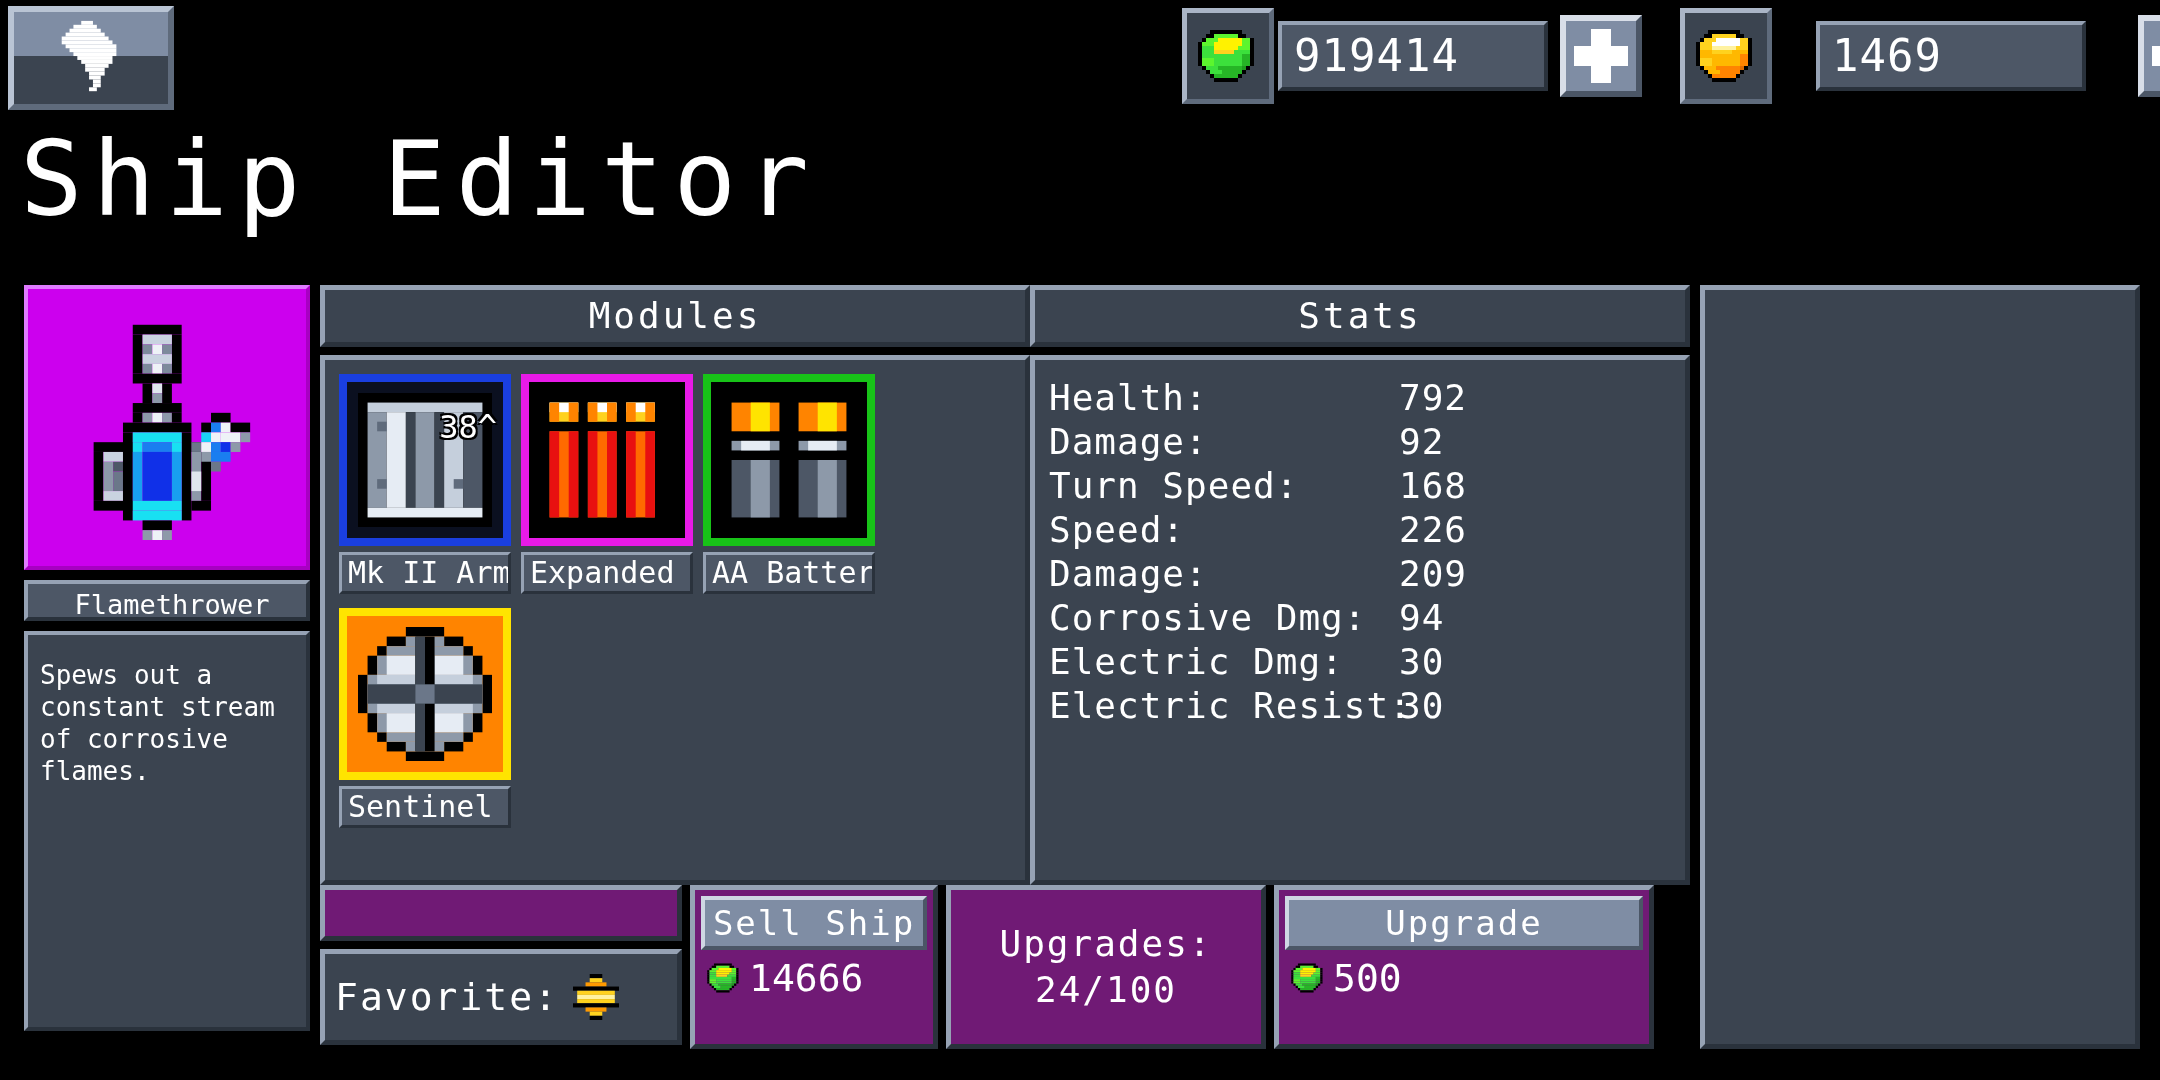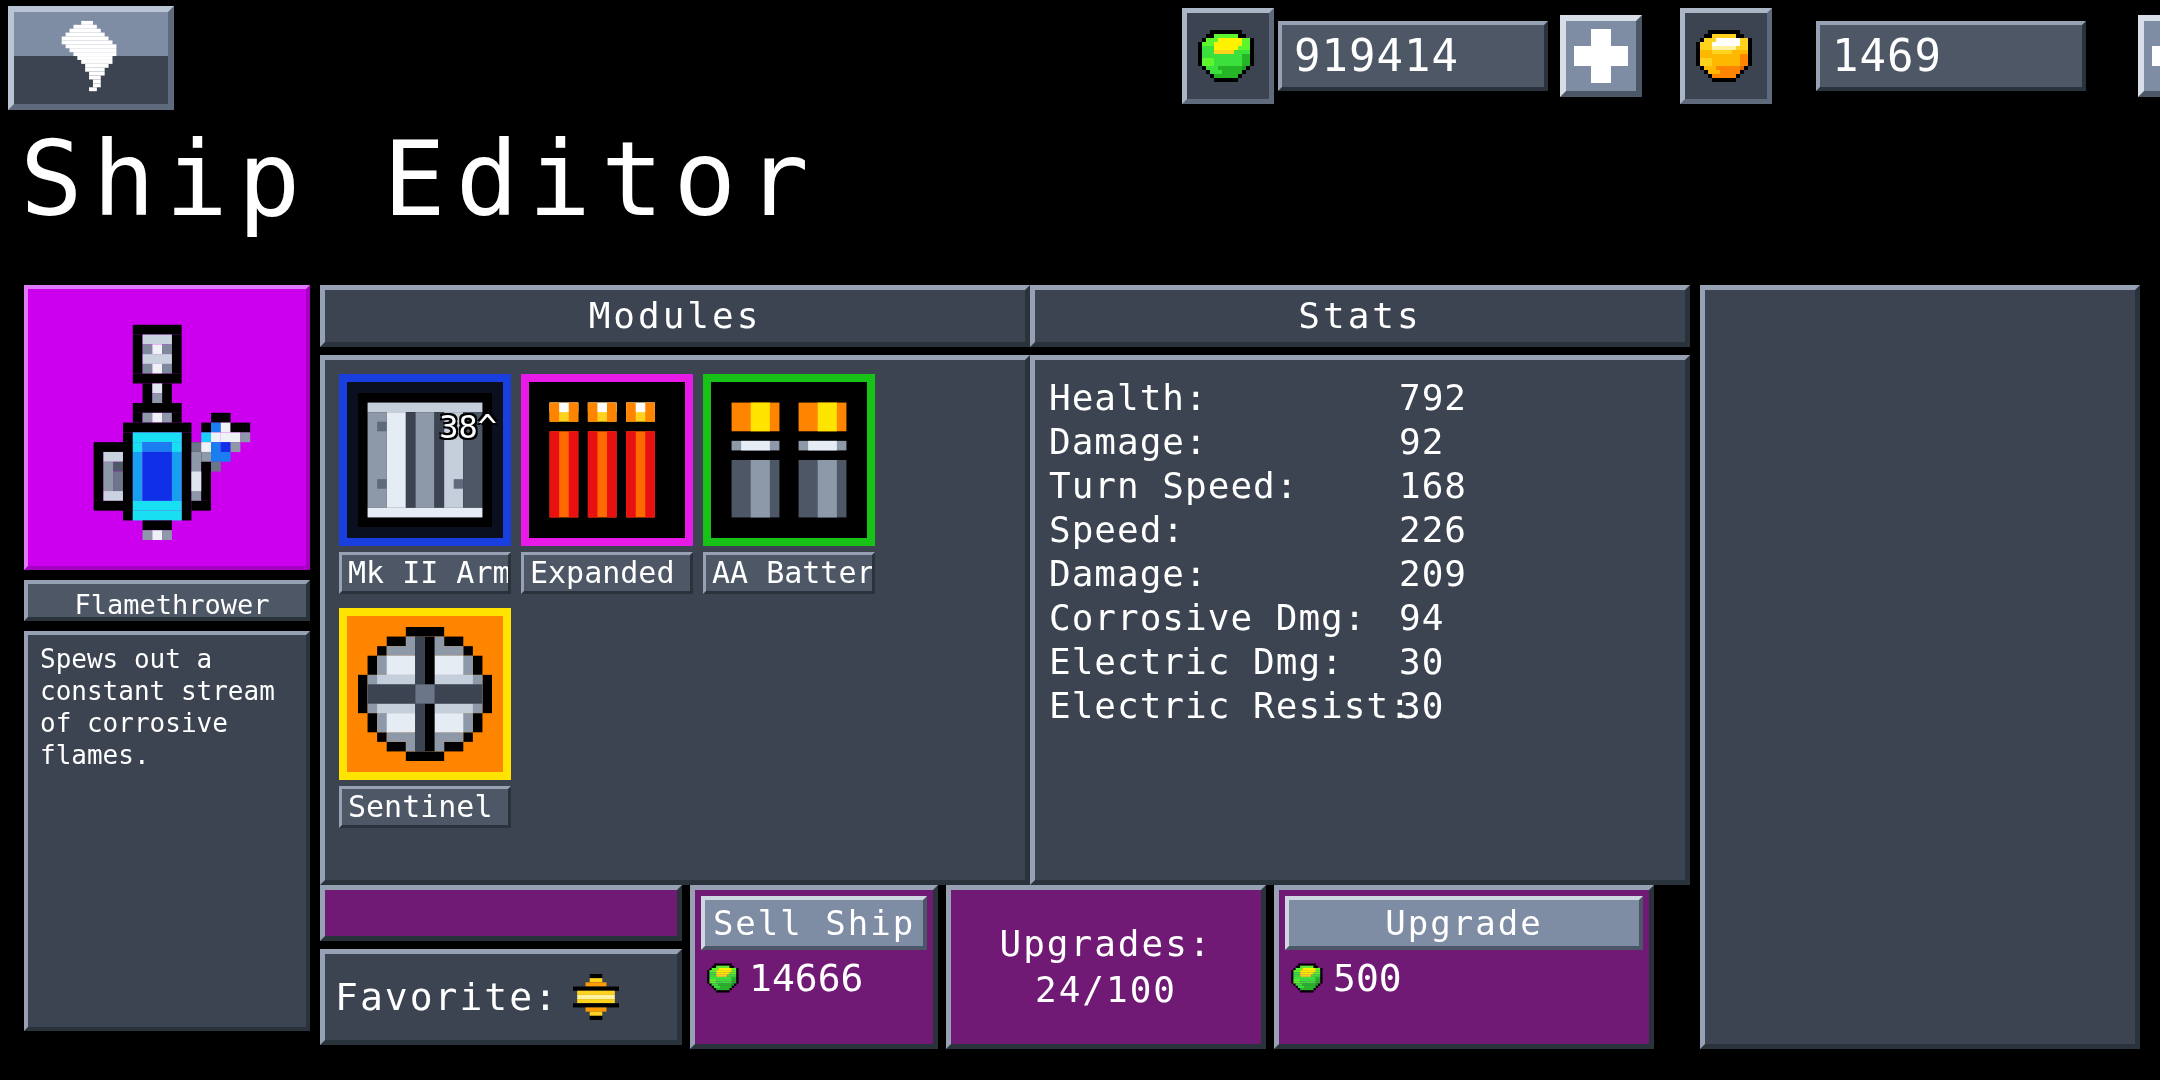--- a/index.html
+++ b/index.html
@@ -108,21 +108,21 @@
   }
   .ship-desc {
     margin-top: 10px;
     width: 286px; height: 400px;
     background: #3b4450;
     border-top: 4px solid #96a2b4;
     border-left: 4px solid #96a2b4;
     border-right: 4px solid #2a323c;
     border-bottom: 4px solid #2a323c;
     color: #ffffff; font-size: 26px; line-height: 32px;
-    padding: 8px 10px 0 12px;
+    padding: 24px 10px 0 12px;
   }
 
   
   .modules-col { position: absolute; left: 320px; top: 0; width: 710px; }
   .col-header {
     width: 100%; height: 62px;
     background: #3b4450;
     border-top: 5px solid #96a2b4;
     border-left: 5px solid #96a2b4;
     border-right: 5px solid #2a323c;

